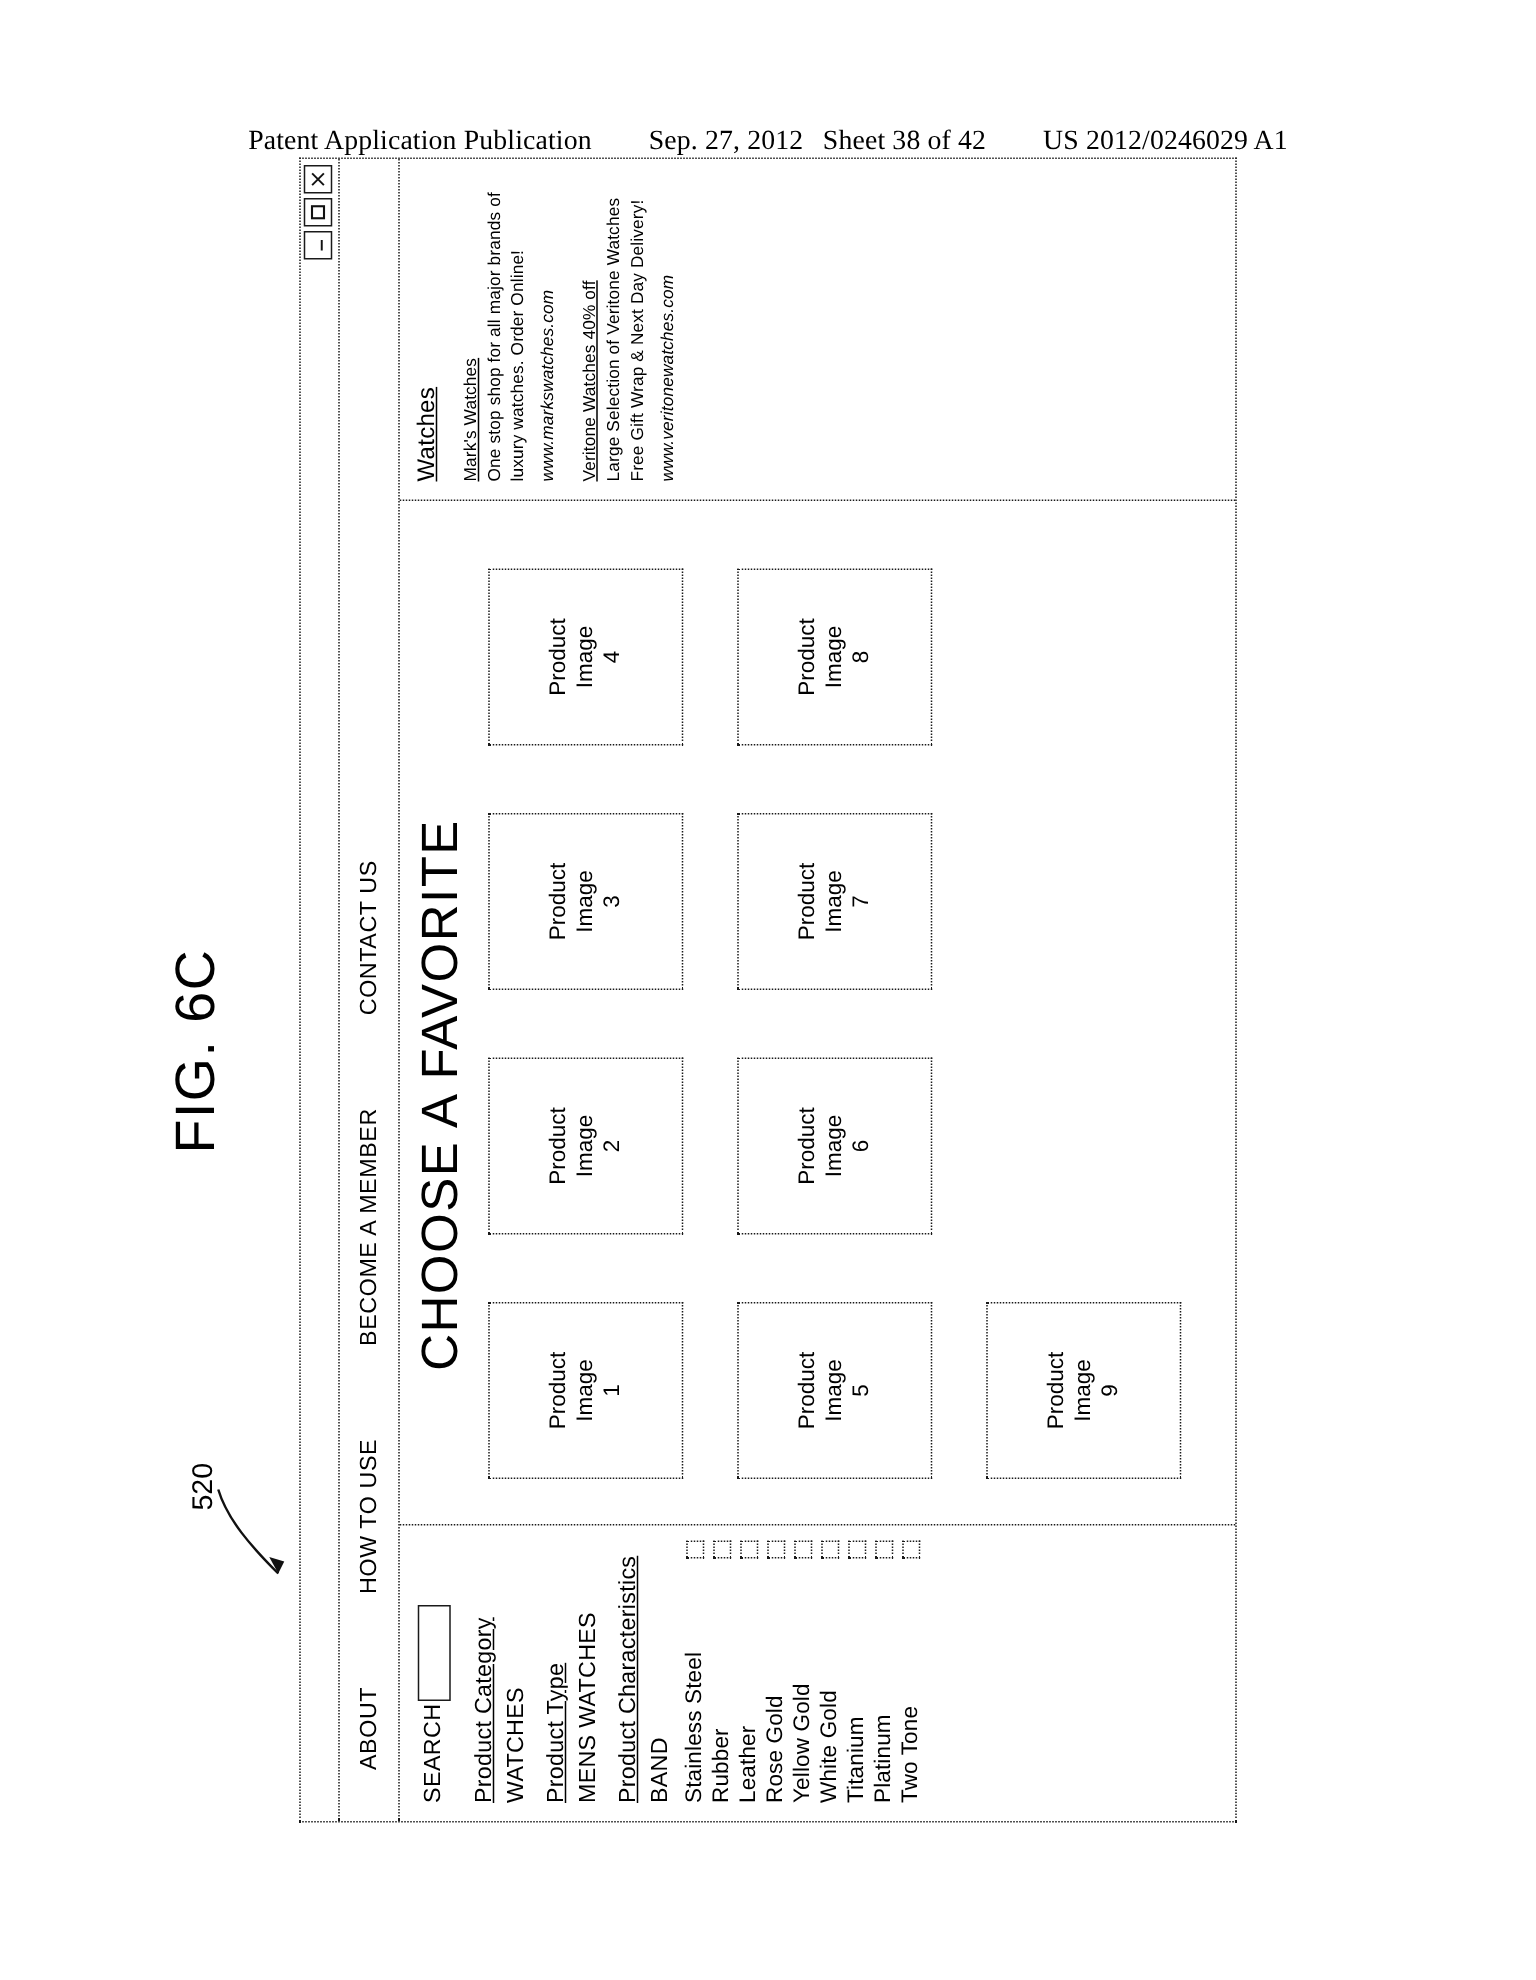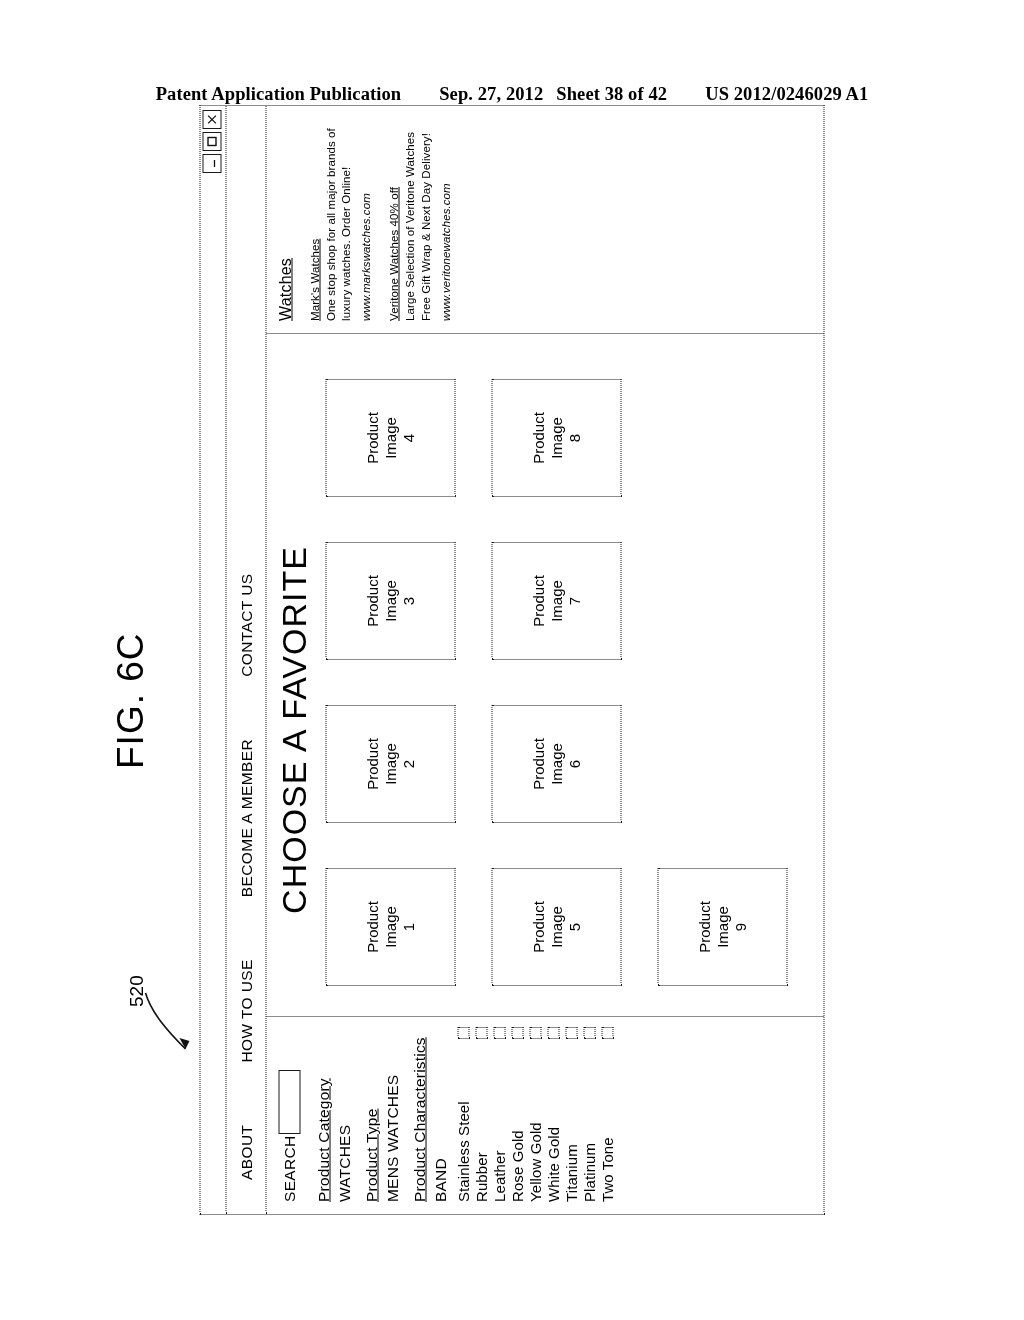--- a/index.html
+++ b/index.html
@@ -18,21 +18,21 @@
   }
 
   
   #page-header {
     position: absolute;
     top: 84px;
     left: 0;
     width: 1024px;
     text-align: center;
     font-family: "Liberation Serif", serif;
-    font-weight: bold;
+    font-weight: normal;
     font-size: 18.5px;
     letter-spacing: 0.1px;
     white-space: nowrap;
   }
   #page-header .seg { display: inline-block; vertical-align: baseline; }
   #page-header .s1 { margin-right: 38px; }
   #page-header .s2 { margin-right: 13px; }
   #page-header .s3 { margin-right: 38px; }
 
   

